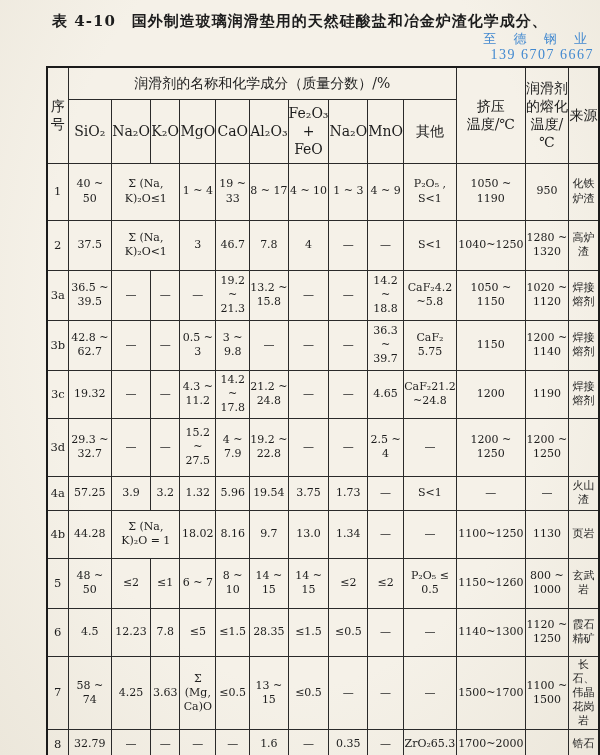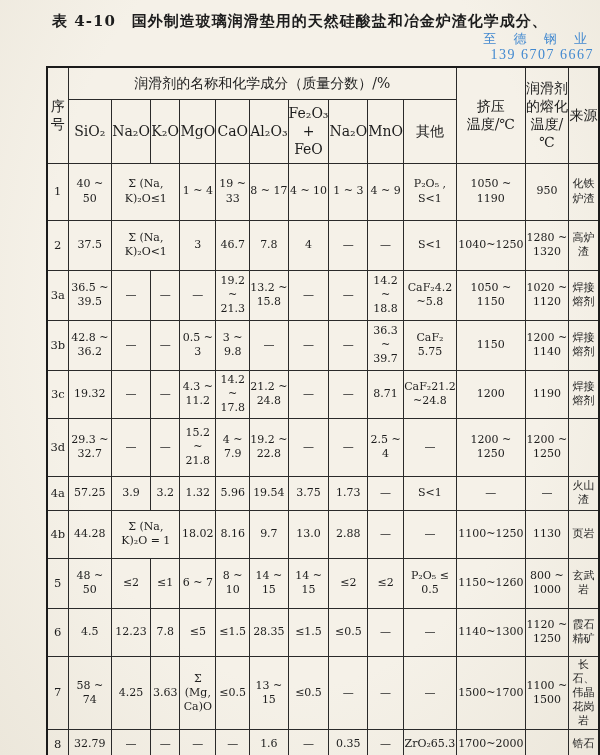--- a/index.html
+++ b/index.html
@@ -155,21 +155,21 @@
           <td>1050 ~
 1150</td>
           <td>1020 ~
 1120</td>
           <td>焊接
 熔剂</td>
         </tr>
         <tr style="height: 50px;">
           <td class="no-cell">3b</td>
           <td>42.8 ~
-36.2</td>
+62.7</td>
           <td>—</td>
           <td>—</td>
           <td>0.5 ~
 3</td>
           <td>3 ~
 9.8</td>
           <td>—</td>
           <td>—</td>
           <td>—</td>
           <td>36.3 ~
@@ -188,37 +188,37 @@
           <td>—</td>
           <td>—</td>
           <td>4.3 ~
 11.2</td>
           <td>14.2 ~
 17.8</td>
           <td>21.2 ~
 24.8</td>
           <td>—</td>
           <td>—</td>
-          <td>8.71</td>
+          <td>4.65</td>
           <td>CaF₂21.2
 ~24.8</td>
           <td>1200</td>
           <td>1190</td>
           <td>焊接
 熔剂</td>
         </tr>
         <tr style="height: 58px;">
           <td class="no-cell">3d</td>
           <td>29.3 ~
 32.7</td>
           <td>—</td>
           <td>—</td>
           <td>15.2
 ~
-21.8</td>
+27.5</td>
           <td>4 ~
 7.9</td>
           <td>19.2 ~
 22.8</td>
           <td>—</td>
           <td>—</td>
           <td>2.5 ~
 4</td>
           <td>—</td>
           <td>1200 ~
@@ -245,21 +245,21 @@
         </tr>
         <tr style="height: 48px; margin-left: 23px;">
           <td class="no-cell">4b</td>
           <td>44.28</td>
           <td colspan="2">Σ (Na,
 K)₂O = 1</td>
           <td>18.02</td>
           <td>8.16</td>
           <td>9.7</td>
           <td>13.0</td>
-          <td>2.88</td>
+          <td>1.34</td>
           <td>—</td>
           <td>—</td>
           <td>1100~1250</td>
           <td>1130</td>
           <td>页岩</td>
         </tr>
         <tr style="height: 50px;">
           <td class="no-cell">5</td>
           <td>48 ~ 50</td>
           <td>≤2</td>

